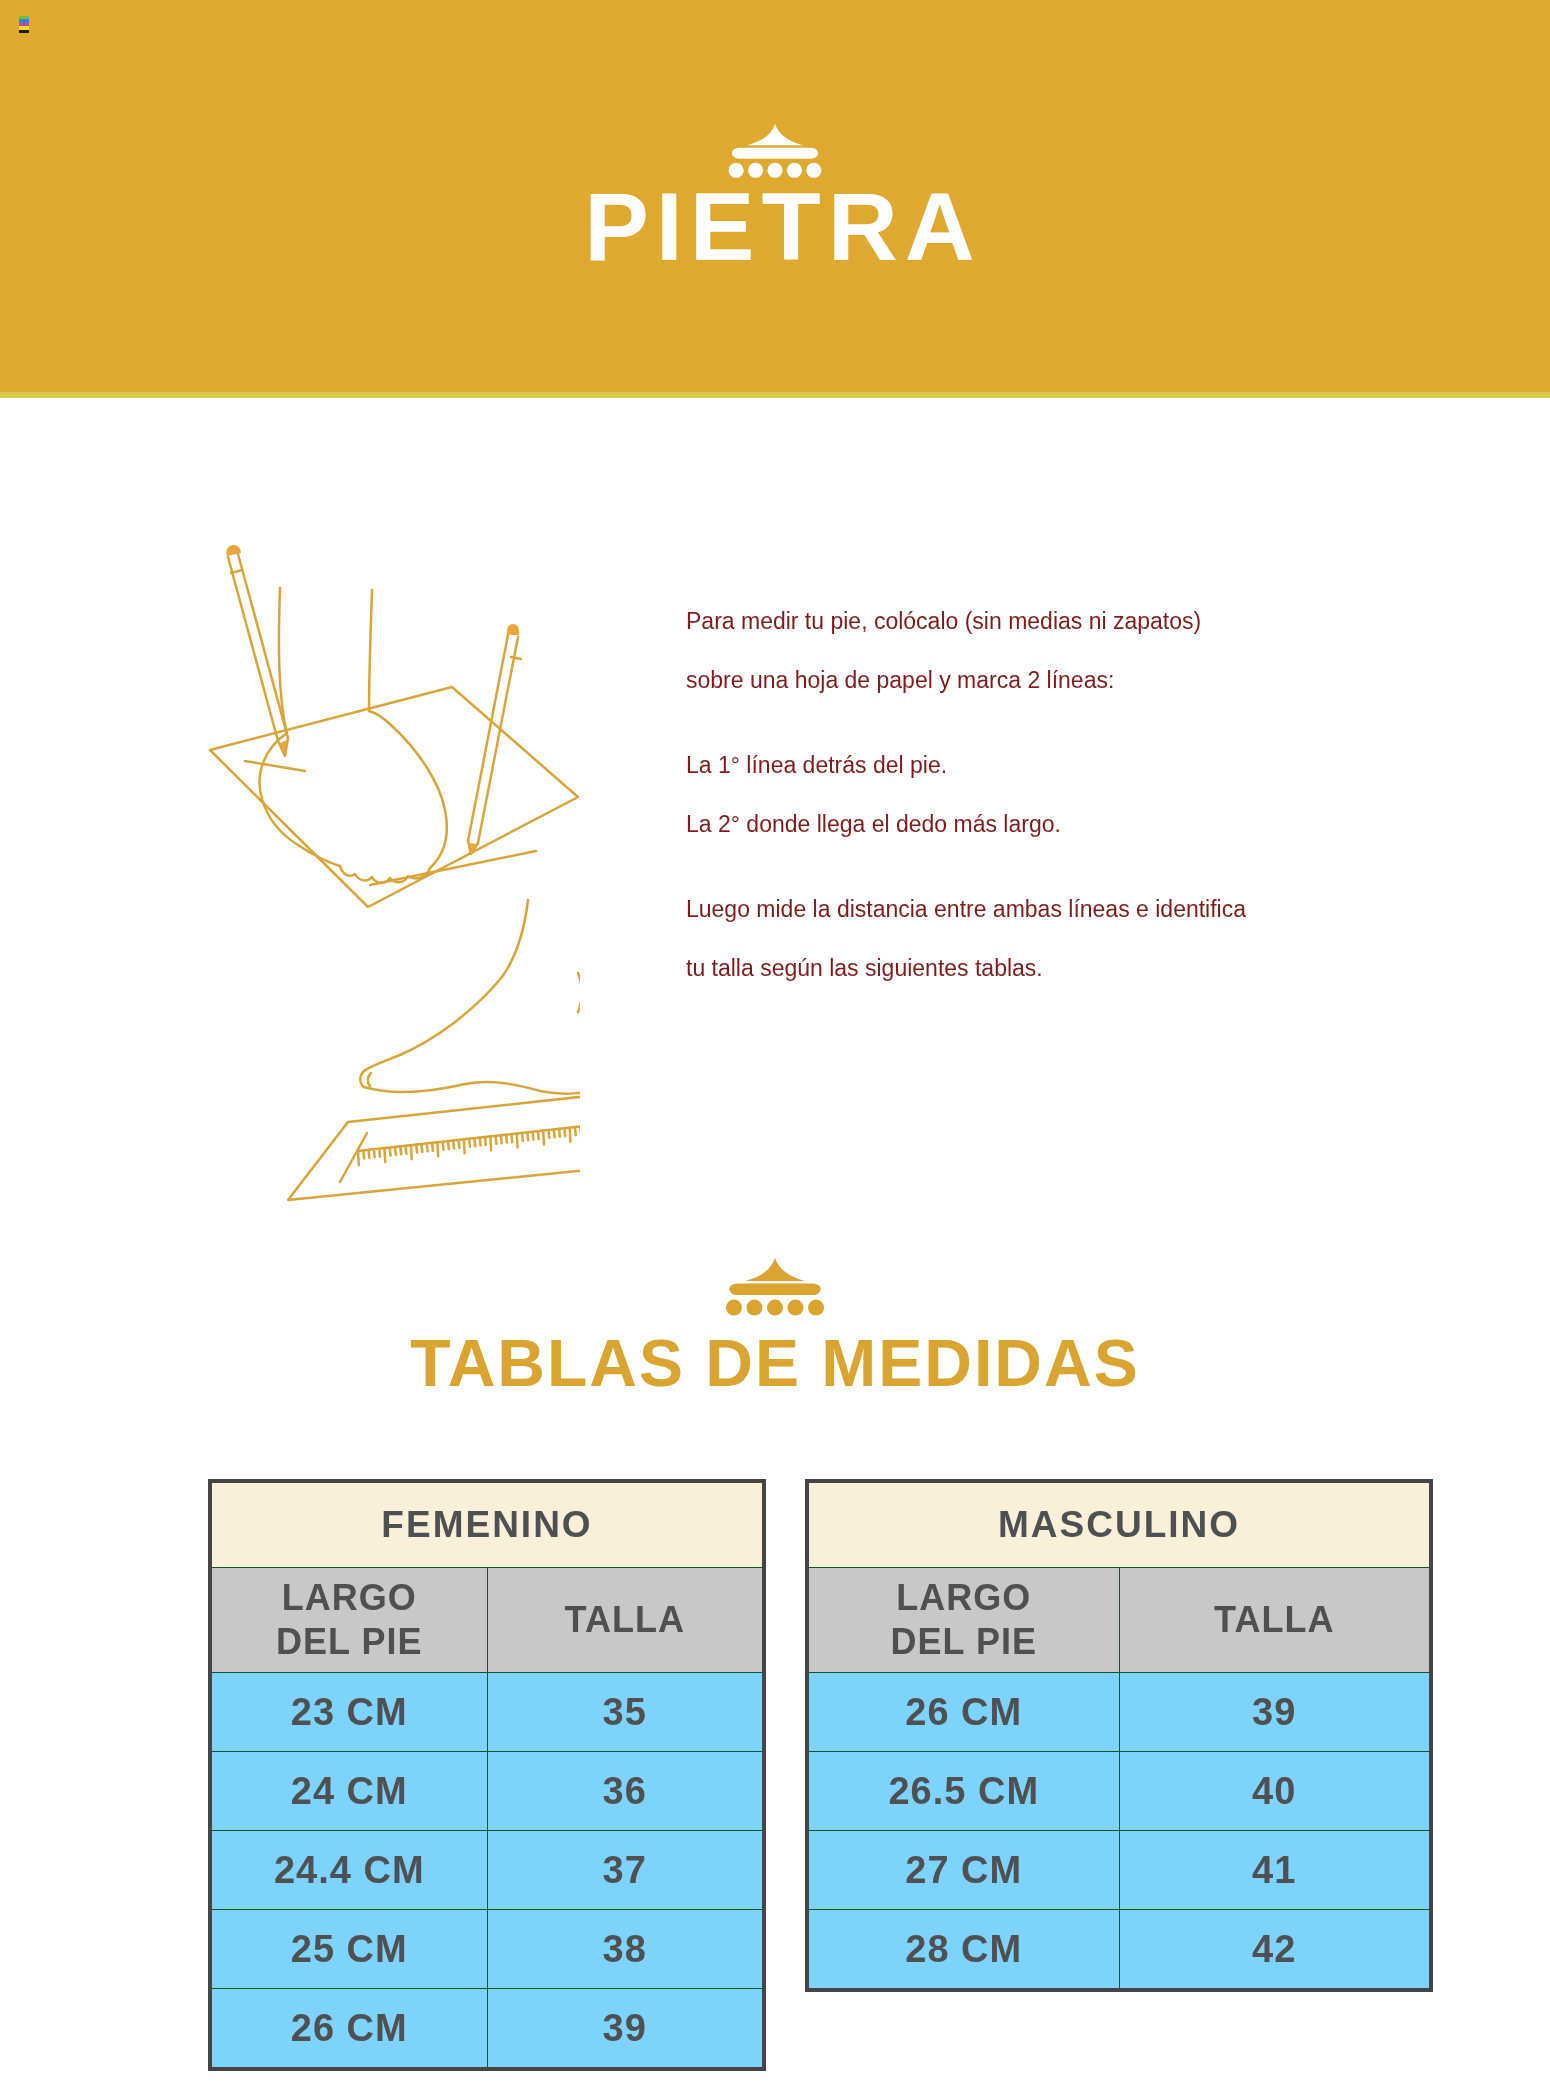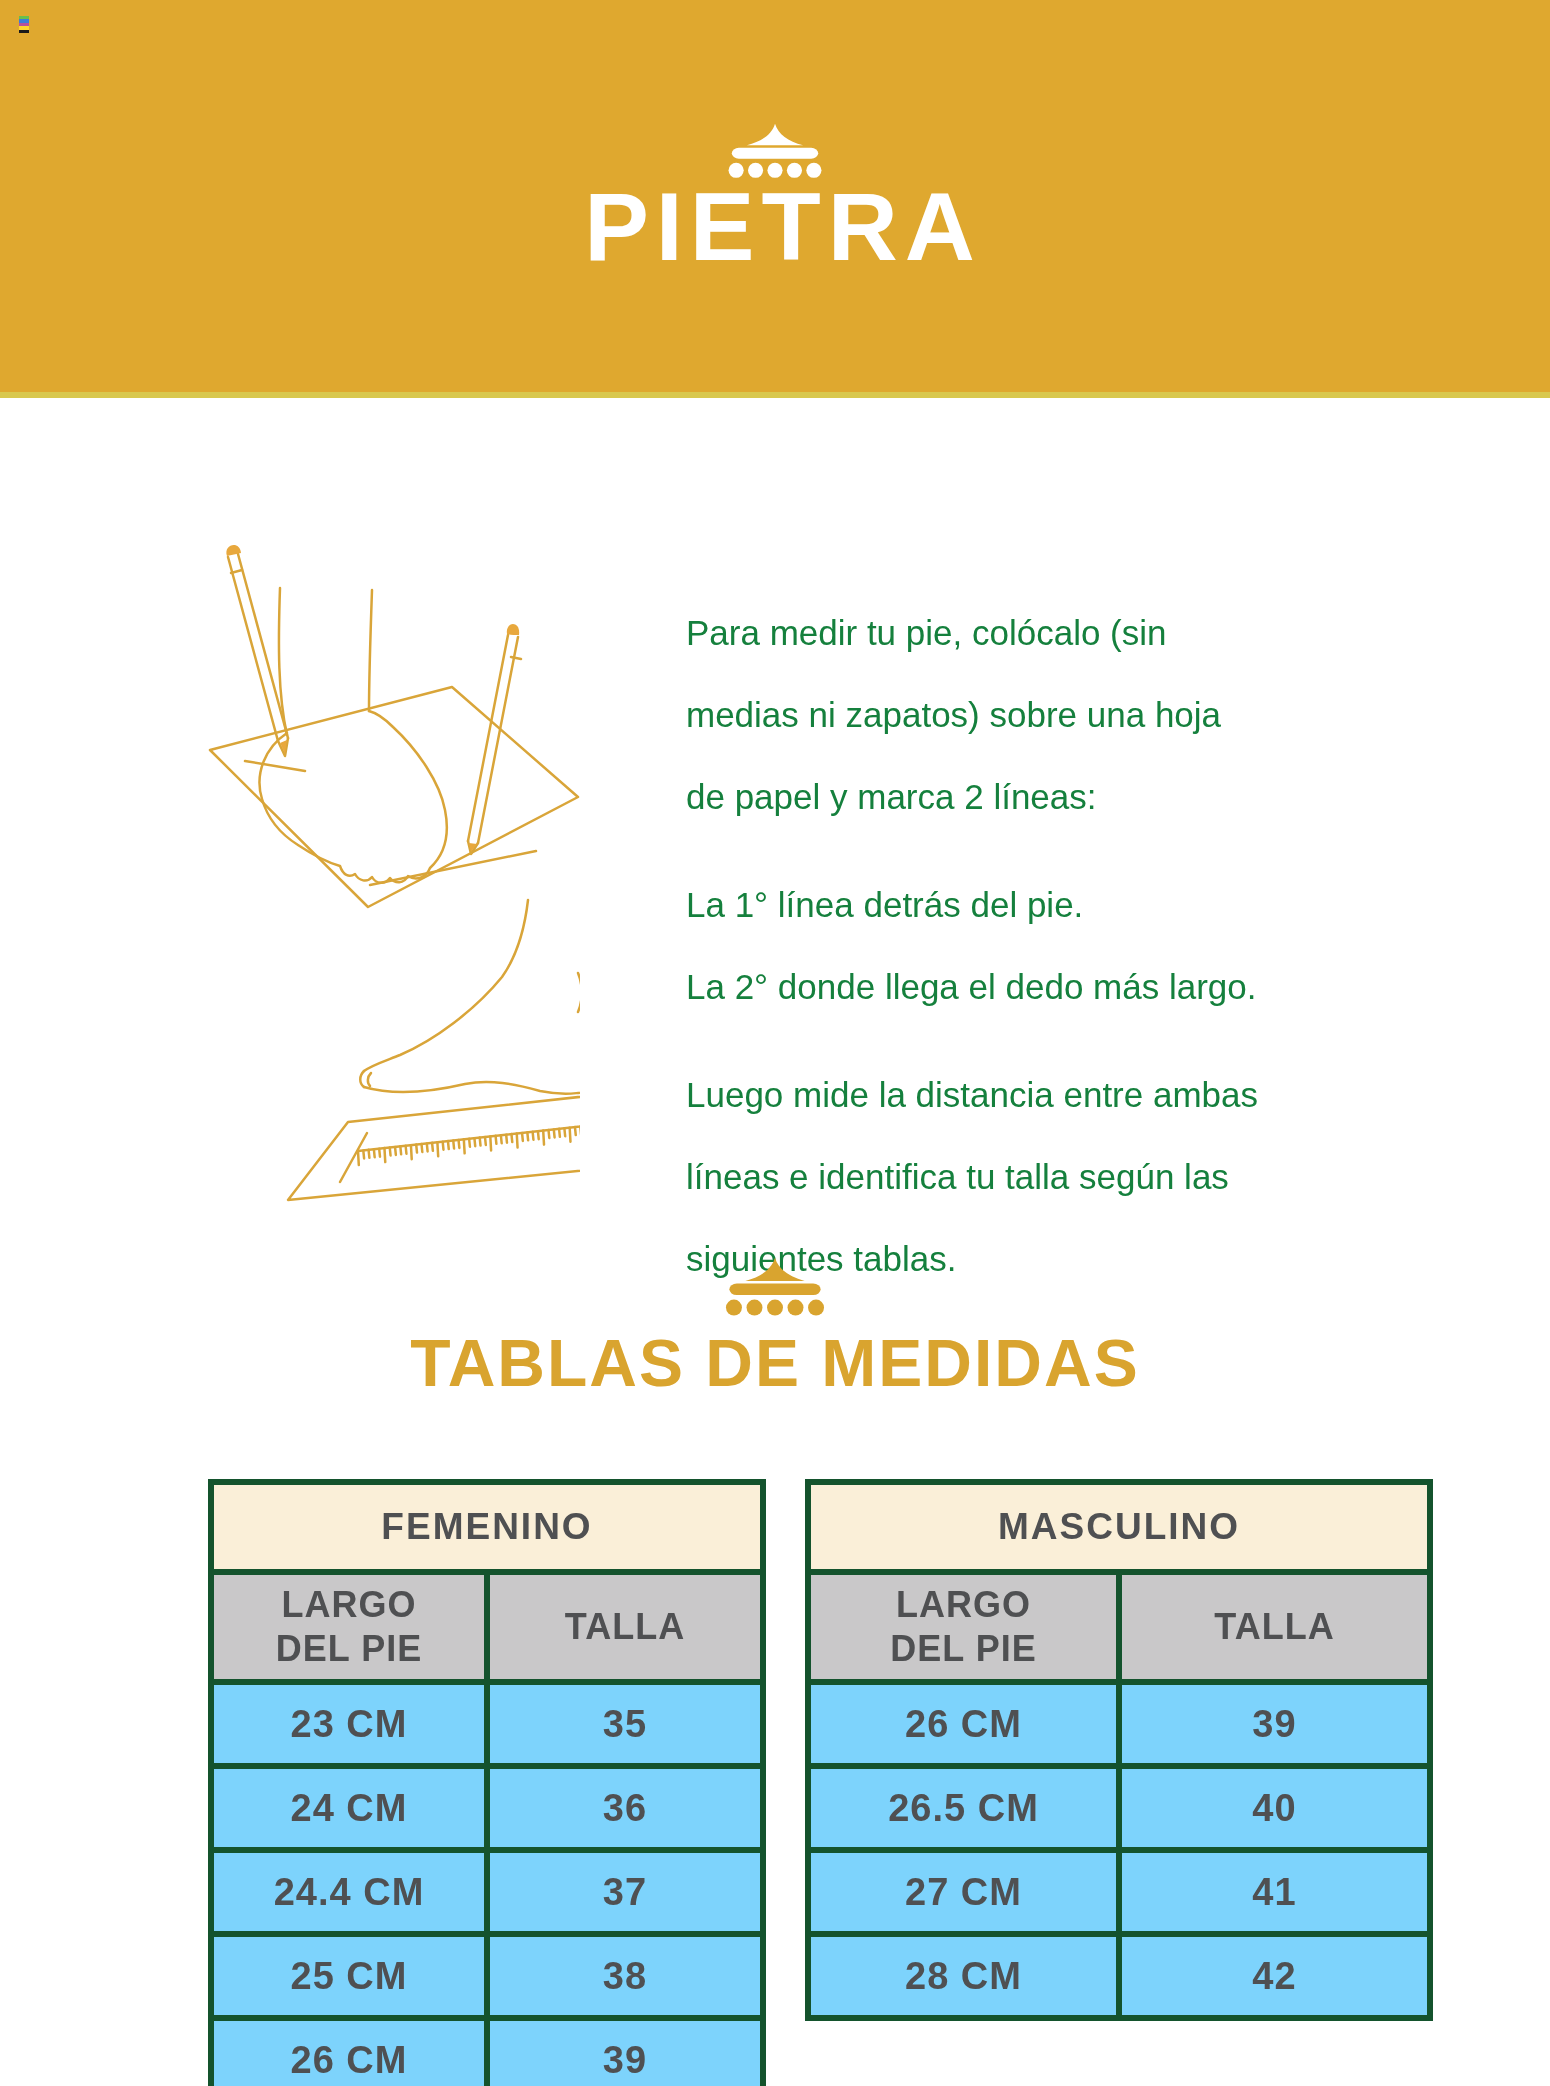--- a/index.html
+++ b/index.html
@@ -49,34 +49,34 @@
   .illu { position:absolute; left:150px; top:535px; width:430px; height:690px; }
   .illu path, .illu line, .illu polygon {
     fill:none; stroke:#D9A539; stroke-width:2.5;
     stroke-linecap:round; stroke-linejoin:round;
   }
   .illu .fillgold { fill:#E8A83D; stroke:none; }
 
   
   .instructions {
     position:absolute; left:686px; top:592px; width:575px;
-    font-size:35px; line-height:82px; color:#15803d;
+    font-size:23px; line-height:59px; color:#7f1d1d;
   }
   .instructions p { margin:0 0 26px 0; }
 
   
   .table-wrap { position:absolute; top:1479px; }
   .table-wrap.left  { left:208px; width:558px; }
   .table-wrap.right { left:805px; width:628px; }
   table.sizetable {
     width:100%; border-collapse:collapse; border:4px solid #454545;
     table-layout:fixed;
   }
   table.sizetable td {
-    border:6px solid #14532d; text-align:center; vertical-align:middle;
+    border:1px solid #14532d; text-align:center; vertical-align:middle;
     color:#4F5052; padding:0;
   }
   td.t-title {
     background:#FAEFD8; color:#D9A42F; font-weight:bold;
     font-size:37px; letter-spacing:2px; height:84px;
   }
   td.t-sub {
     background:#C9C8C9; font-weight:bold; font-size:36px; height:104px;
     line-height:44px; letter-spacing:1px; white-space:pre-line;
   }

